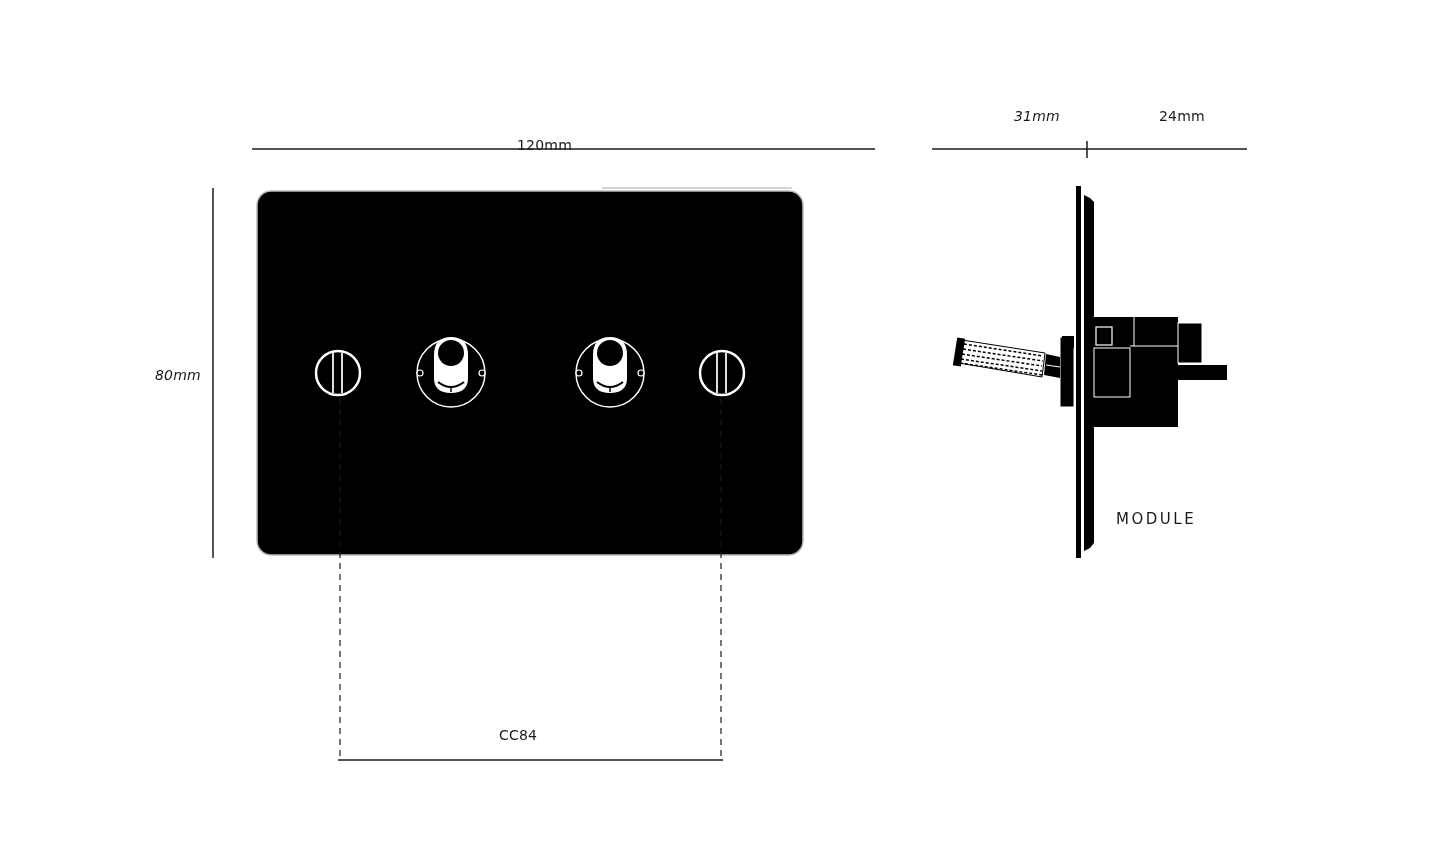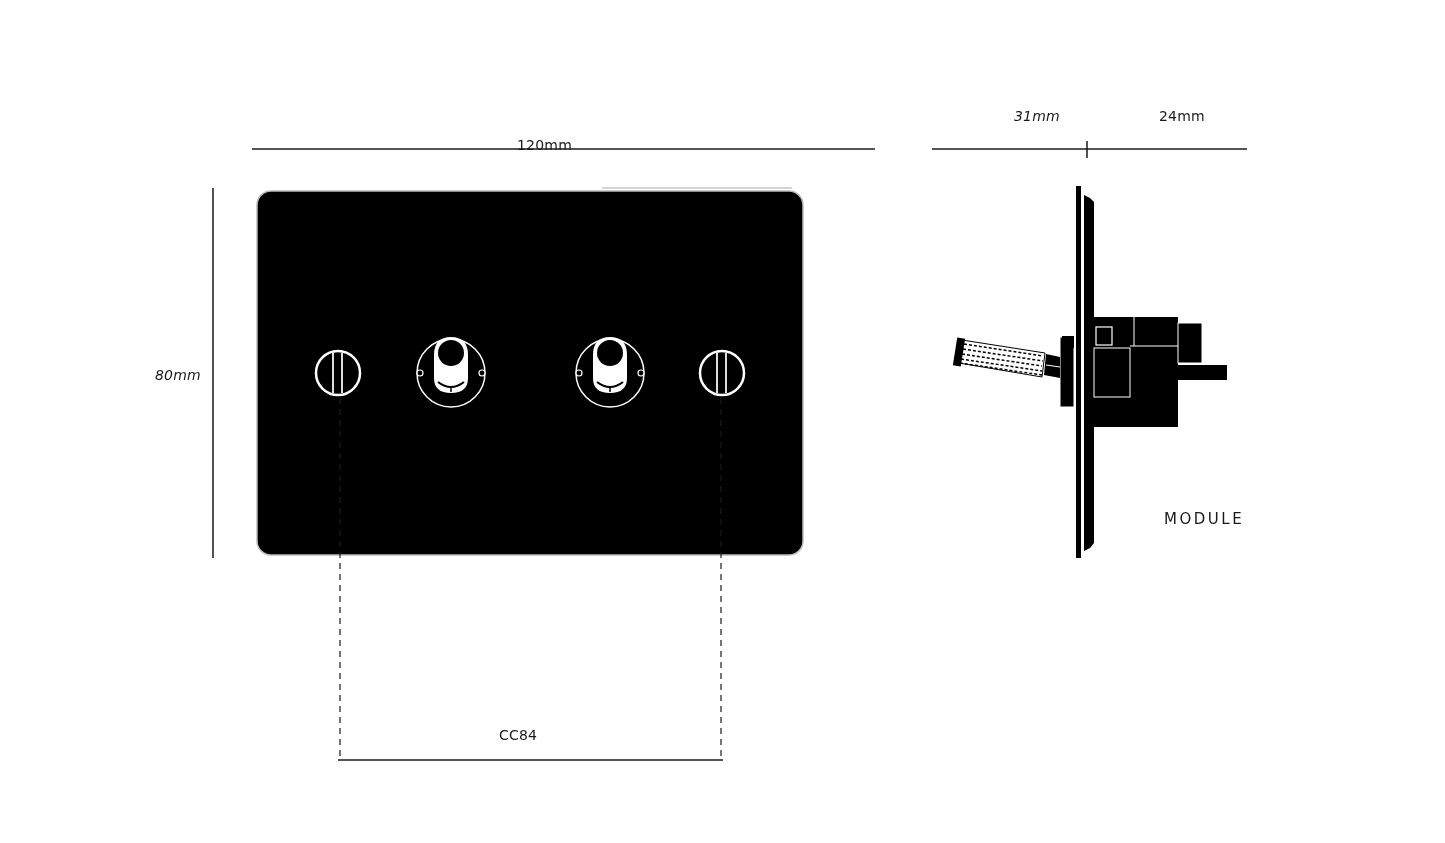--- a/index.html
+++ b/index.html
@@ -1,19 +1,19 @@
 <!DOCTYPE html>
 <html><head>
   <meta charset="utf-8">
   <style>
     html, body { margin: 0; padding: 0; background: #ffffff; }
     body { width: 1445px; height: 843px; position: relative; overflow: hidden;
            font-family: "DejaVu Sans", "Liberation Sans", sans-serif; color: #1a1a1a; }
     .label { position: absolute; font-size: 14px; letter-spacing: 0.2px; white-space: nowrap; }
-    .label.module { font-size: 15px; letter-spacing: 2.5px; margin-left: 48px; }
+    .label.module { font-size: 15px; letter-spacing: 2.5px; }
     svg.drawing { position: absolute; left: 0; top: 0; }
   </style>
 </head>
 <body>
 
 <svg class="drawing" width="1445" height="843" viewBox="0 0 1445 843" xmlns="http://www.w3.org/2000/svg">
 
   <line x1="252" y1="149" x2="875" y2="149" stroke="#1a1a1a" stroke-width="1.5"></line>
 
   <line x1="213" y1="188" x2="213" y2="558" stroke="#1a1a1a" stroke-width="1.5"></line>

